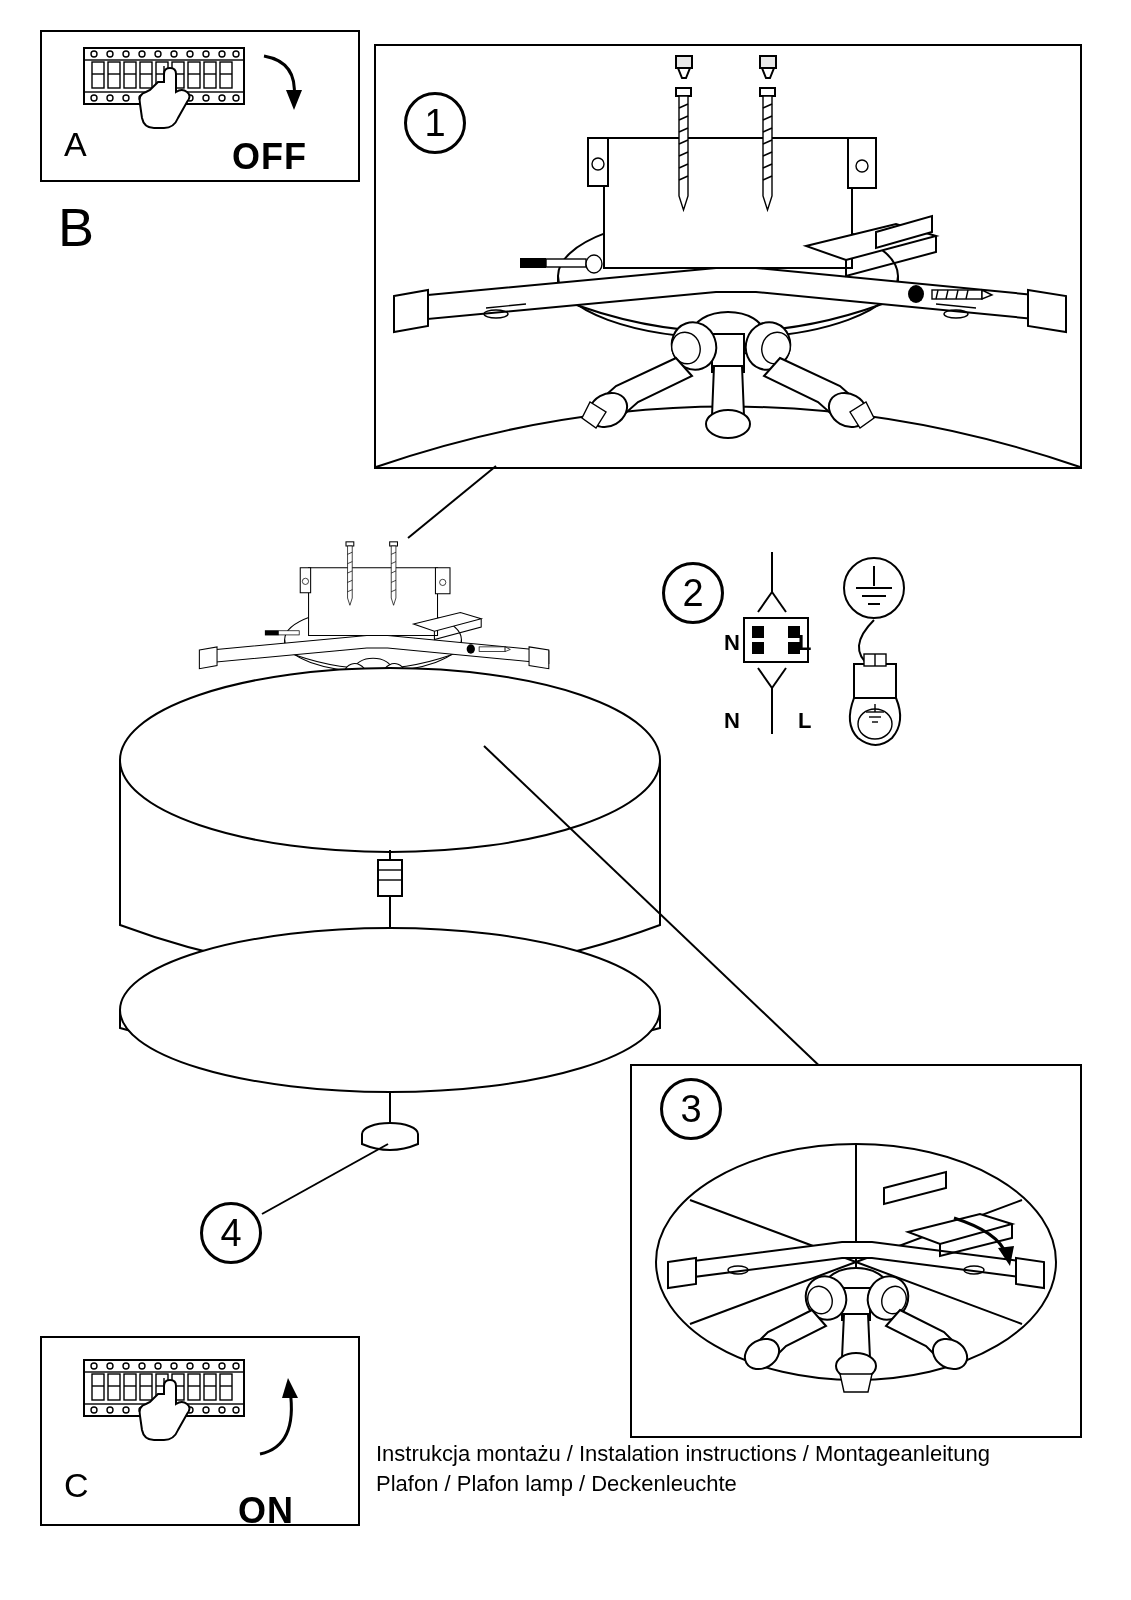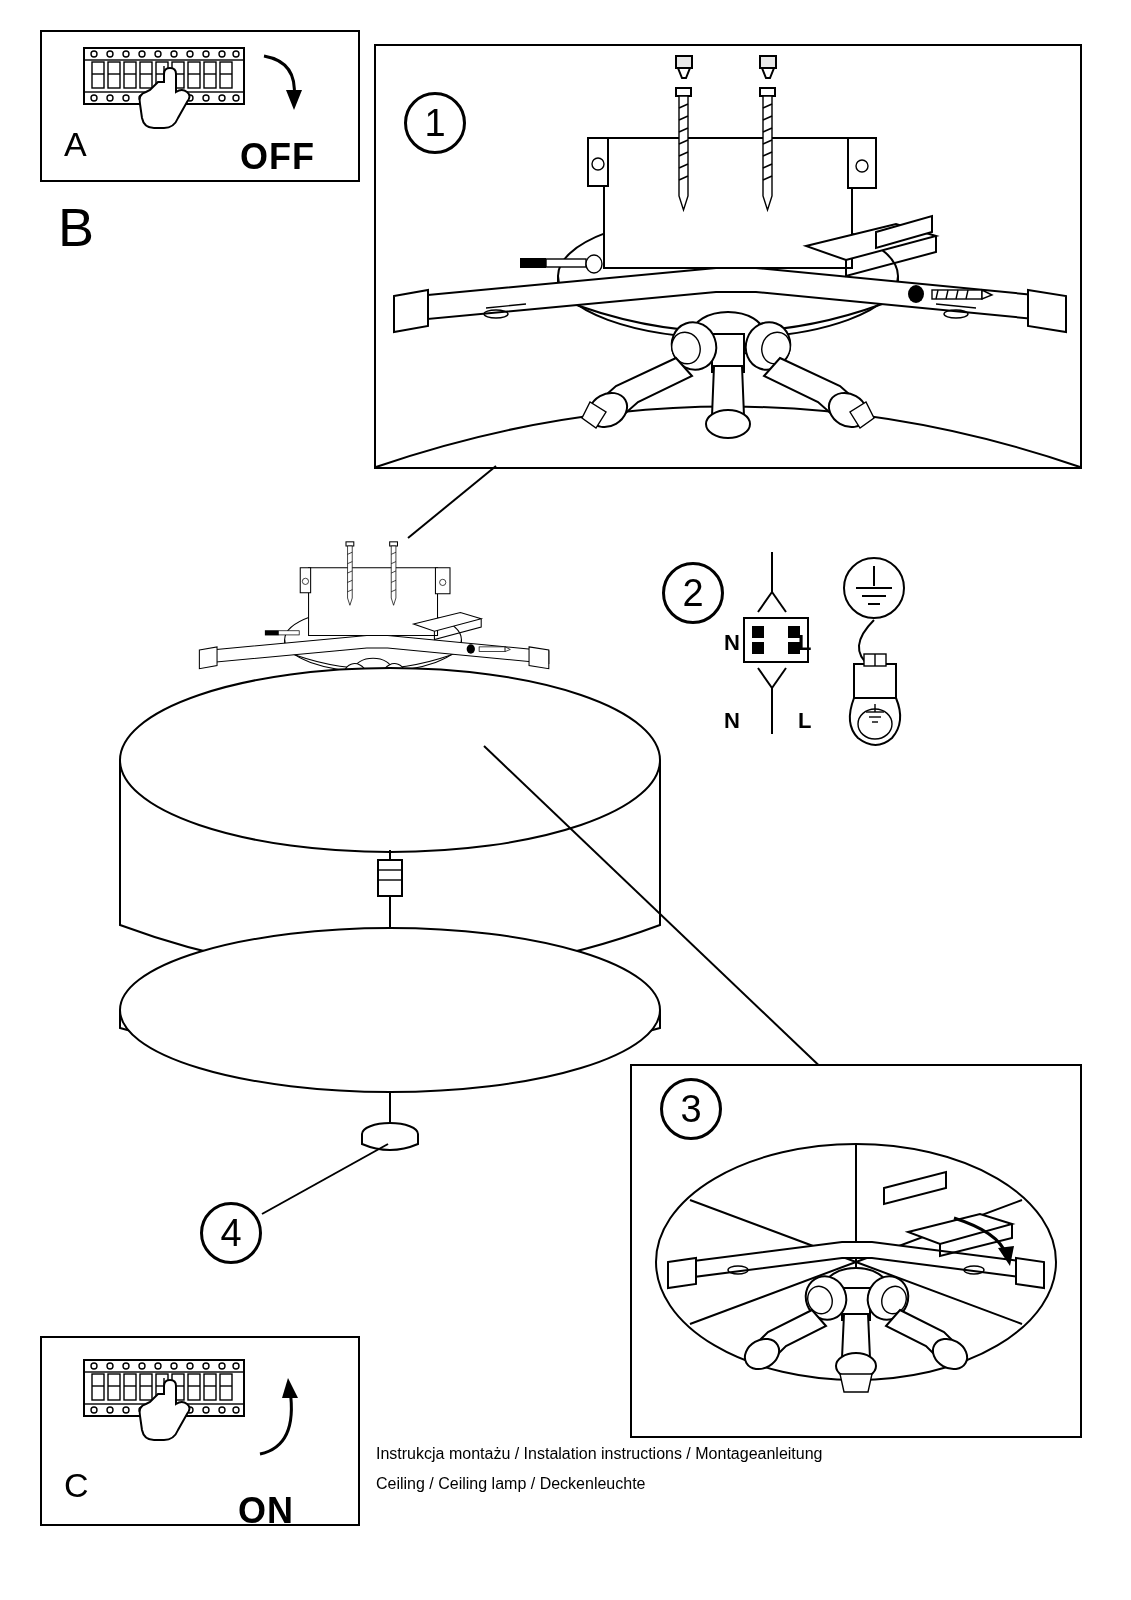--- a/index.html
+++ b/index.html
@@ -49,21 +49,21 @@
     font-weight: 700;
     letter-spacing: 1px;
   }
   .nl {
     position: absolute;
     font-size: 22px;
     font-weight: 700;
   }
   .caption {
     position: absolute;
-    font-size: 16px;
+    font-size: 22px;
     line-height: 30px;
     white-space: nowrap;
   }
   svg { display: block; overflow: visible; }
   .stroke { fill: none; stroke: #000; stroke-width: 2; }
   .stroke-thin { fill: none; stroke: #000; stroke-width: 1.4; }
   .stroke-thick { fill: none; stroke: #000; stroke-width: 3; }
   .fillblack { fill: #000; stroke: none; }
   .fillwhite { fill: #fff; stroke: #000; stroke-width: 2; }
   .fillwhite-thin { fill: #fff; stroke: #000; stroke-width: 1.4; }
@@ -129,21 +129,21 @@
         <path class="fillwhite" d="M112 50 L118 50 L118 42 Q118 36 124 36 Q130 36 130 42 L130 60
                                    Q136 56 141 60 Q146 64 141 70 L132 86 Q128 96 118 96
                                    L108 96 Q98 96 96 86 L94 72 Q92 62 100 60 L104 58 Z" transform="translate(4,0)"></path>
         <line class="stroke-thin" x1="122" y1="46" x2="122" y2="34"></line>
       </g>
 
       <path class="stroke-thick" d="M222 24 Q256 30 252 66"></path>
       <path class="fillblack" d="M252 78 L244 58 L260 58 Z"></path>
     </svg>
     <div class="letter" style="left:22px; top:95px;">A</div>
-    <div class="word" style="left:190px; top:104px;margin-left:8px;">OFF</div>
+    <div class="word" style="left:190px; top:104px;">OFF</div>
   </div>
 
   <div class="letter big" style="left:58px; top:200px;">B</div>
 
   <div class="box" style="left:374px; top:44px; width:708px; height:425px;">
     <svg width="704" height="421" viewBox="0 0 704 421">
 
       <path class="stroke" d="M0 421 Q352 300 704 421"></path>
 
       <ellipse class="fillwhite" cx="352" cy="230" rx="170" ry="62"></ellipse>
@@ -536,15 +536,15 @@
       </g>
 
       <path class="stroke-thick" d="M218 116 Q256 108 248 52"></path>
       <path class="fillblack" d="M246 40 L256 60 L240 60 Z"></path>
     </svg>
     <div class="letter" style="left:22px; top:130px;">C</div>
     <div class="word" style="left:196px; top:152px;">ON</div>
   </div>
 
   <div class="caption" style="left:376px; top:1439px;">Instrukcja montażu / Instalation instructions / Montageanleitung</div>
-  <div class="caption" style="left:376px; top:1469px;">Ceiling / Ceiling lamp / Deckenleuchte</div>
+  <div class="caption" style="left:376px; top:1469px;">Plafon / Plafon lamp / Deckenleuchte</div>
 
 </div>
 
 </body></html>

